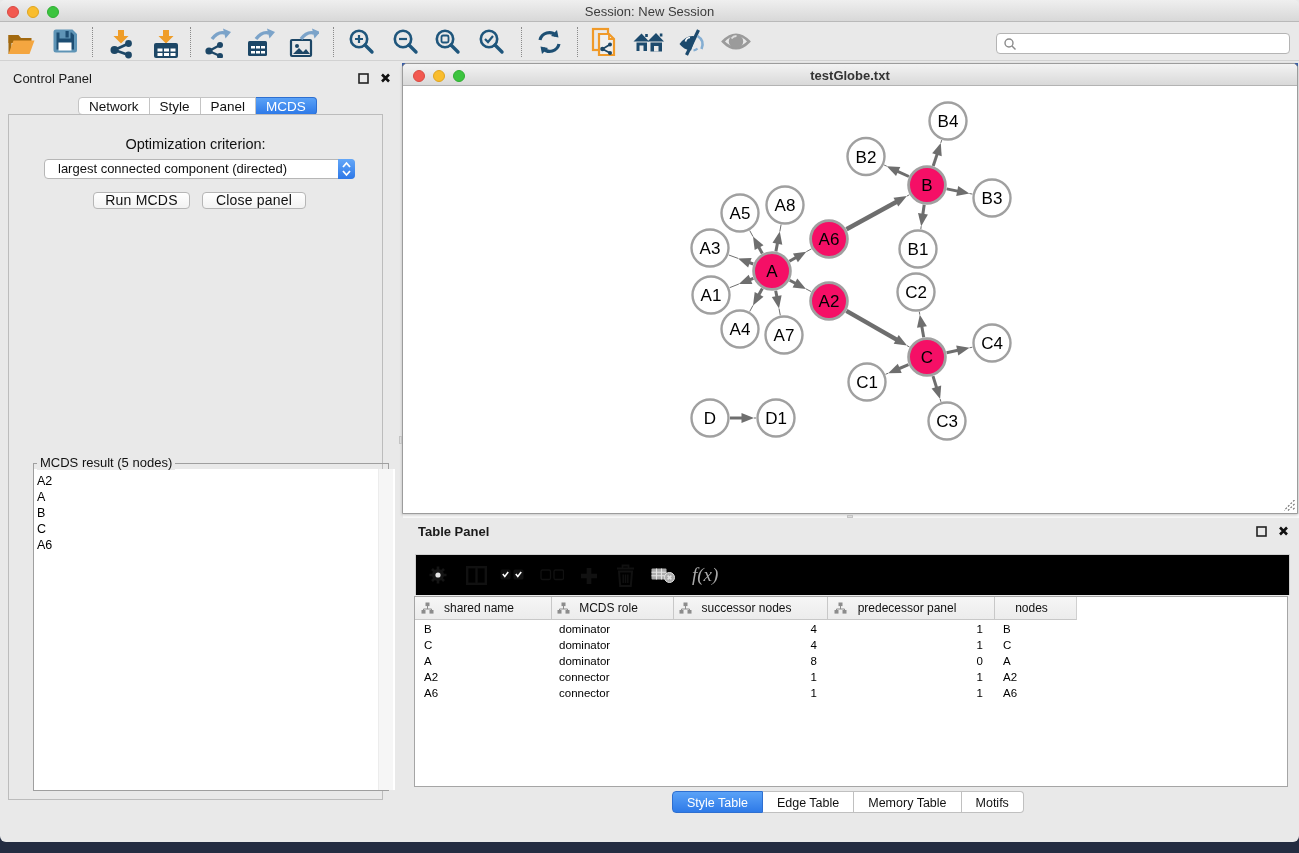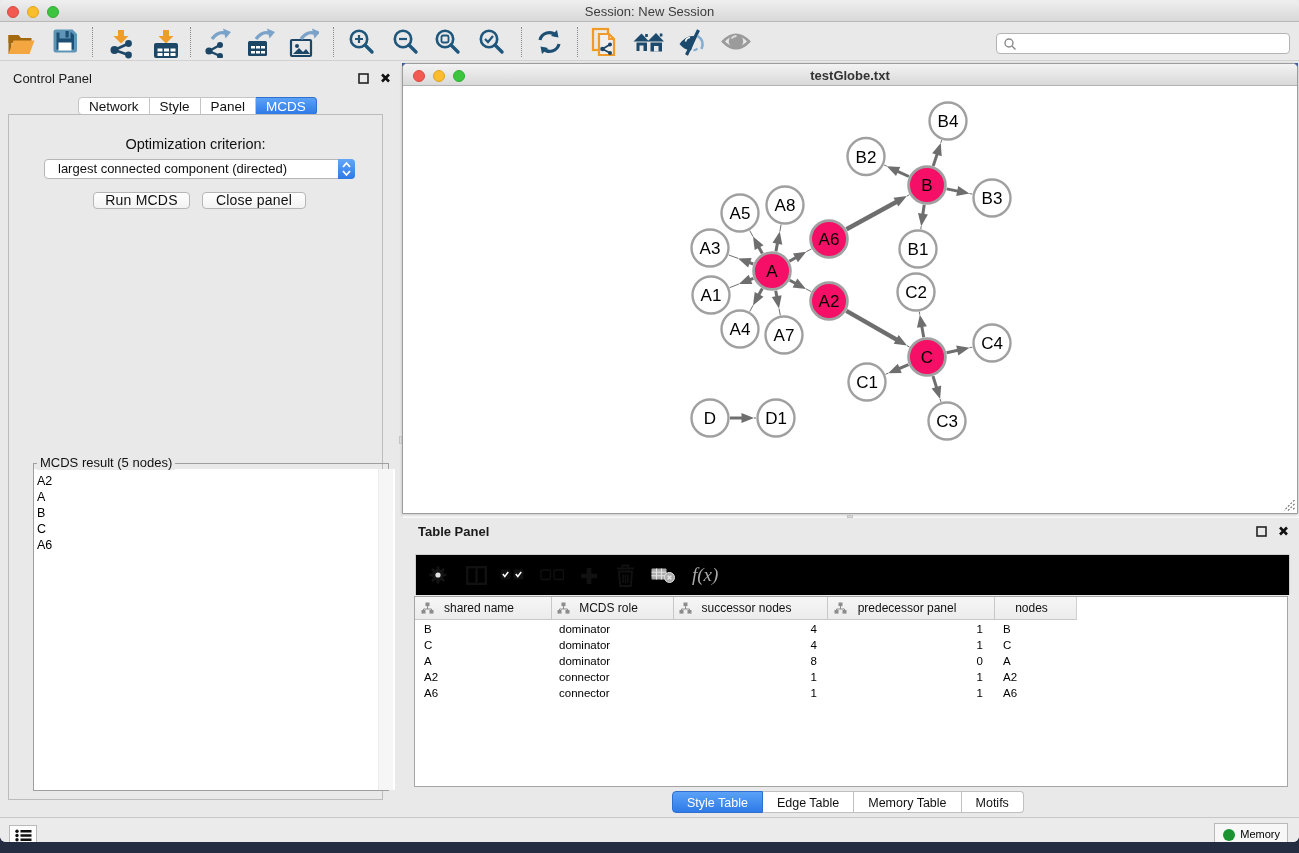--- a/index.html
+++ b/index.html
@@ -441,24 +441,13 @@
       <div class="trow" style="left:258px;top:88px;width:144px;text-align:right;">1</div>
       <div class="trow" style="left:420px;top:88px;width:148px;text-align:right;">1</div>
       <div class="trow" style="left:588px;top:88px;width:60px;">A6</div>
     </div>
 <div class="tabs">
 <div class="btab sel">Style Table</div>
       <div class="btab">Edge Table</div>
       <div class="btab">Memory Table</div>
       <div class="btab last">Motifs</div>
 </div>
-<div class="statusbar">
-<div class="sb-btn">
-        <svg style="position:absolute;left:5px;top:3px" width="17" height="13">
-          <circle cx="2" cy="2.2" r="1.7" fill="#111"></circle>
-          <circle cx="2" cy="6.5" r="1.7" fill="#111"></circle>
-          <circle cx="2" cy="10.8" r="1.7" fill="#111"></circle>
-          <path d="M5.5 2.2 h11 M5.5 6.5 h11 M5.5 10.8 h11" stroke="#111" stroke-width="2.4"></path>
-        </svg>
-      </div>
-<div class="mem"><div class="dot"></div>Memory</div>
-</div>
 </div>
 
 </body></html>

